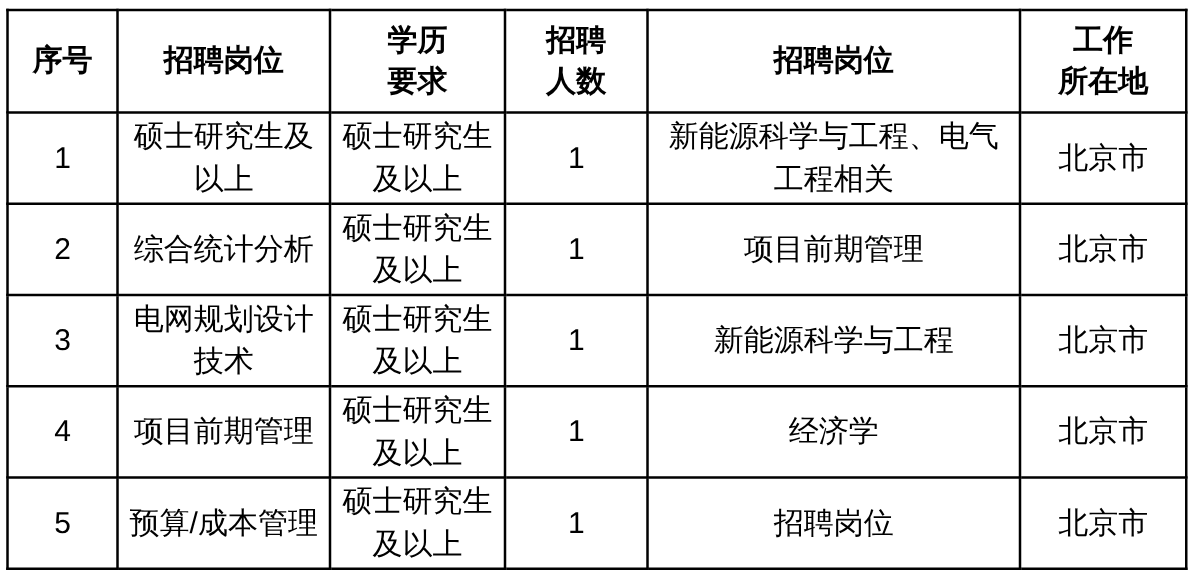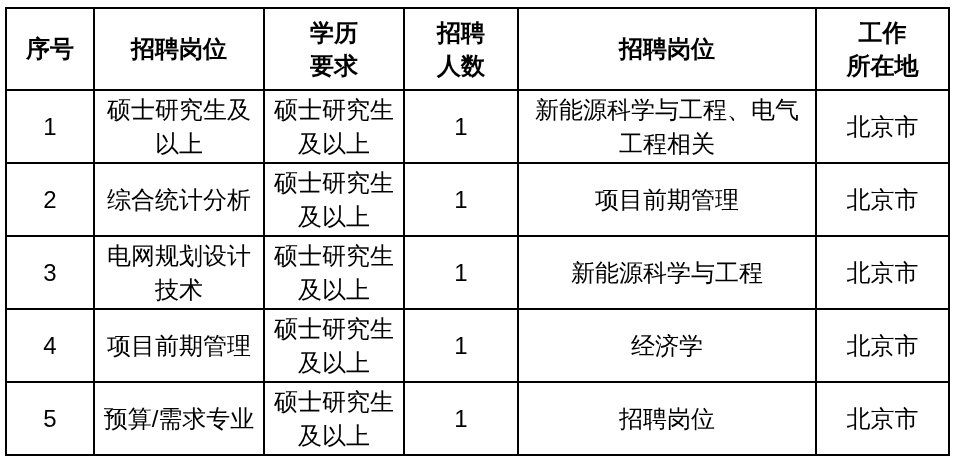--- a/index.html
+++ b/index.html
@@ -107,21 +107,21 @@
       <tr>
         <td>4</td>
         <td>项目前期管理</td>
         <td>硕士研究生及以上</td>
         <td>1</td>
         <td>经济学</td>
         <td>北京市</td>
       </tr>
       <tr>
         <td>5</td>
-        <td>预算/需求专业</td>
+        <td>预算/成本管理</td>
         <td>硕士研究生及以上</td>
         <td>1</td>
         <td>招聘岗位</td>
         <td>北京市</td>
       </tr>
     </tbody>
   </table>
 </div>
 
 </body></html>

